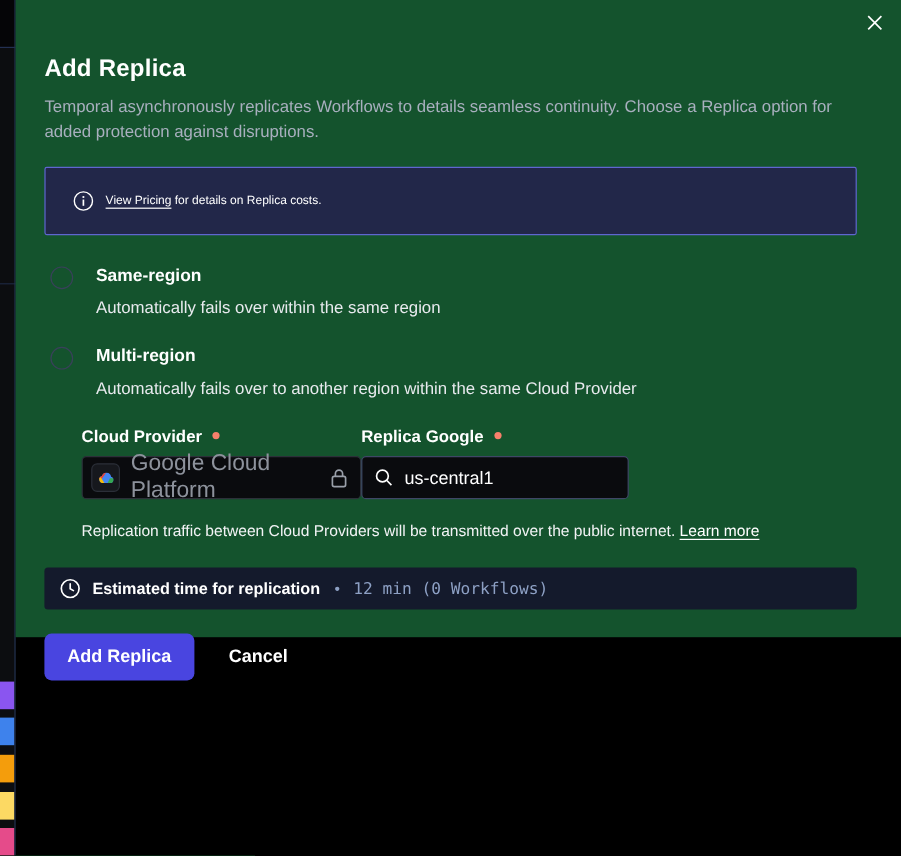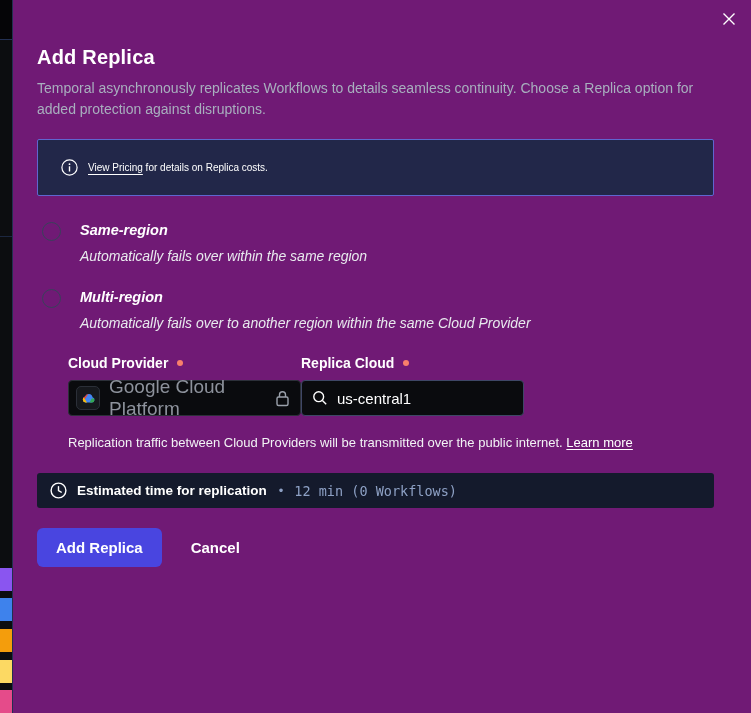--- a/index.html
+++ b/index.html
@@ -14,22 +14,22 @@
 
   
   .bg-page { position:absolute; left:0; top:0; width:13px; height:713px; background:#0c0d10; }
   .bg-topbar { position:absolute; left:0; top:0; width:13px; height:40px; background:#050507; border-bottom:1px solid #233052; }
   .bg-divider { position:absolute; left:0; top:236px; width:13px; height:1px; background:#1c2740; }
   .bg-vline { position:absolute; left:12px; top:0; width:1px; height:713px; background:#22304f; }
   .bg-chip { position:absolute; left:0; width:12px; height:23px; }
 
   
   .modal {
-    position:absolute; left:13px; top:0; width:738px; height:713px;
-    background:#701a75;
+    position:absolute; left:13px; top:0; width:738px; height:531px;
+    background:#14532d;
   }
   .modal-inner { padding:46px 37px 0 24px; }
 
   .close-btn {
     position:absolute; top:9px; right:12px; width:20px; height:20px;
     display:flex; align-items:center; justify-content:center;
     color:#fff; cursor:pointer; background:none; border:none;
   }
 
   .title { font-size:20px; font-weight:bold; color:#fff; letter-spacing:.2px; }
@@ -44,21 +44,21 @@
   .pricing-text { font-size:10px; color:#fff; }
   .pricing-link { text-decoration:underline; text-underline-offset:3px; color:#fff; cursor:pointer; }
 
   .options { margin-top:25px; margin-left:5px; }
   .radio-row { display:flex; align-items:flex-start; gap:6px; margin-bottom:22px; }
   .radio-circle {
     width:19px; height:19px; border-radius:50%; flex:0 0 19px; margin-top:1px;
     border:1.5px solid #39415a; background:transparent; cursor:pointer;
   }
   .radio-circle.checked { background:#4643d9; border:2px solid #7a7ff0; }
-  .radio-texts { padding-left:13px;font-style:italic; }
+  .radio-texts { padding-left:13px; }
   .radio-label { font-size:14.5px; font-weight:bold; color:#fff; line-height:19px; cursor:pointer; }
   .radio-desc { margin-top:7px; font-size:14px; color:#e8eaee; line-height:19px; }
 
   .form-section { margin-left:31px; margin-top:6px; }
   .form-row { display:flex; }
   .form-col1 { width:233px; }
   .form-col2 { width:223px; }
   .field-label { display:flex; align-items:center; font-size:14px; font-weight:bold; color:#fff; margin-bottom:9px; }
   .req-dot { width:6px; height:6px; border-radius:50%; margin-left:9px; display:inline-block; }
 
@@ -190,21 +190,21 @@
             <span>
               <svg width="15" height="17" viewBox="0 0 15 17">
                 <rect x="2" y="7" width="11" height="8.5" rx="1.5" fill="none" stroke="#9aa0aa" stroke-width="1.4"></rect>
                 <path d="M4.5 7 V4.8 a3 3 0 0 1 6 0 V7" fill="none" stroke="#9aa0aa" stroke-width="1.4"></path>
               </svg>
             </span>
           </div>
         </div>
         <div class="form-col2">
           <div class="field-label">
-            <span>Replica Cloud</span>
+            <span>Replica Google</span>
             <span class="req-dot" id="reqDot2" style="background: rgb(248, 128, 107);"></span>
           </div>
           <div class="region-input">
             <span>
               <svg width="16" height="16" viewBox="0 0 16 16">
                 <circle cx="6.7" cy="6.7" r="4.9" fill="none" stroke="#ffffff" stroke-width="1.4"></circle>
                 <path d="M10.4 10.4 L14.2 14.2" stroke="#ffffff" stroke-width="1.4"></path>
               </svg>
             </span>
             <span class="region-value">us-central1</span>

